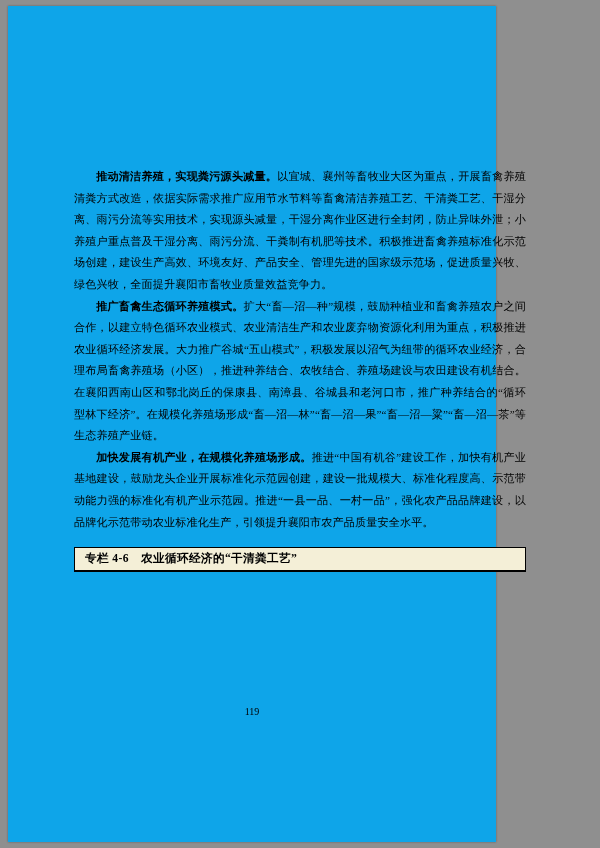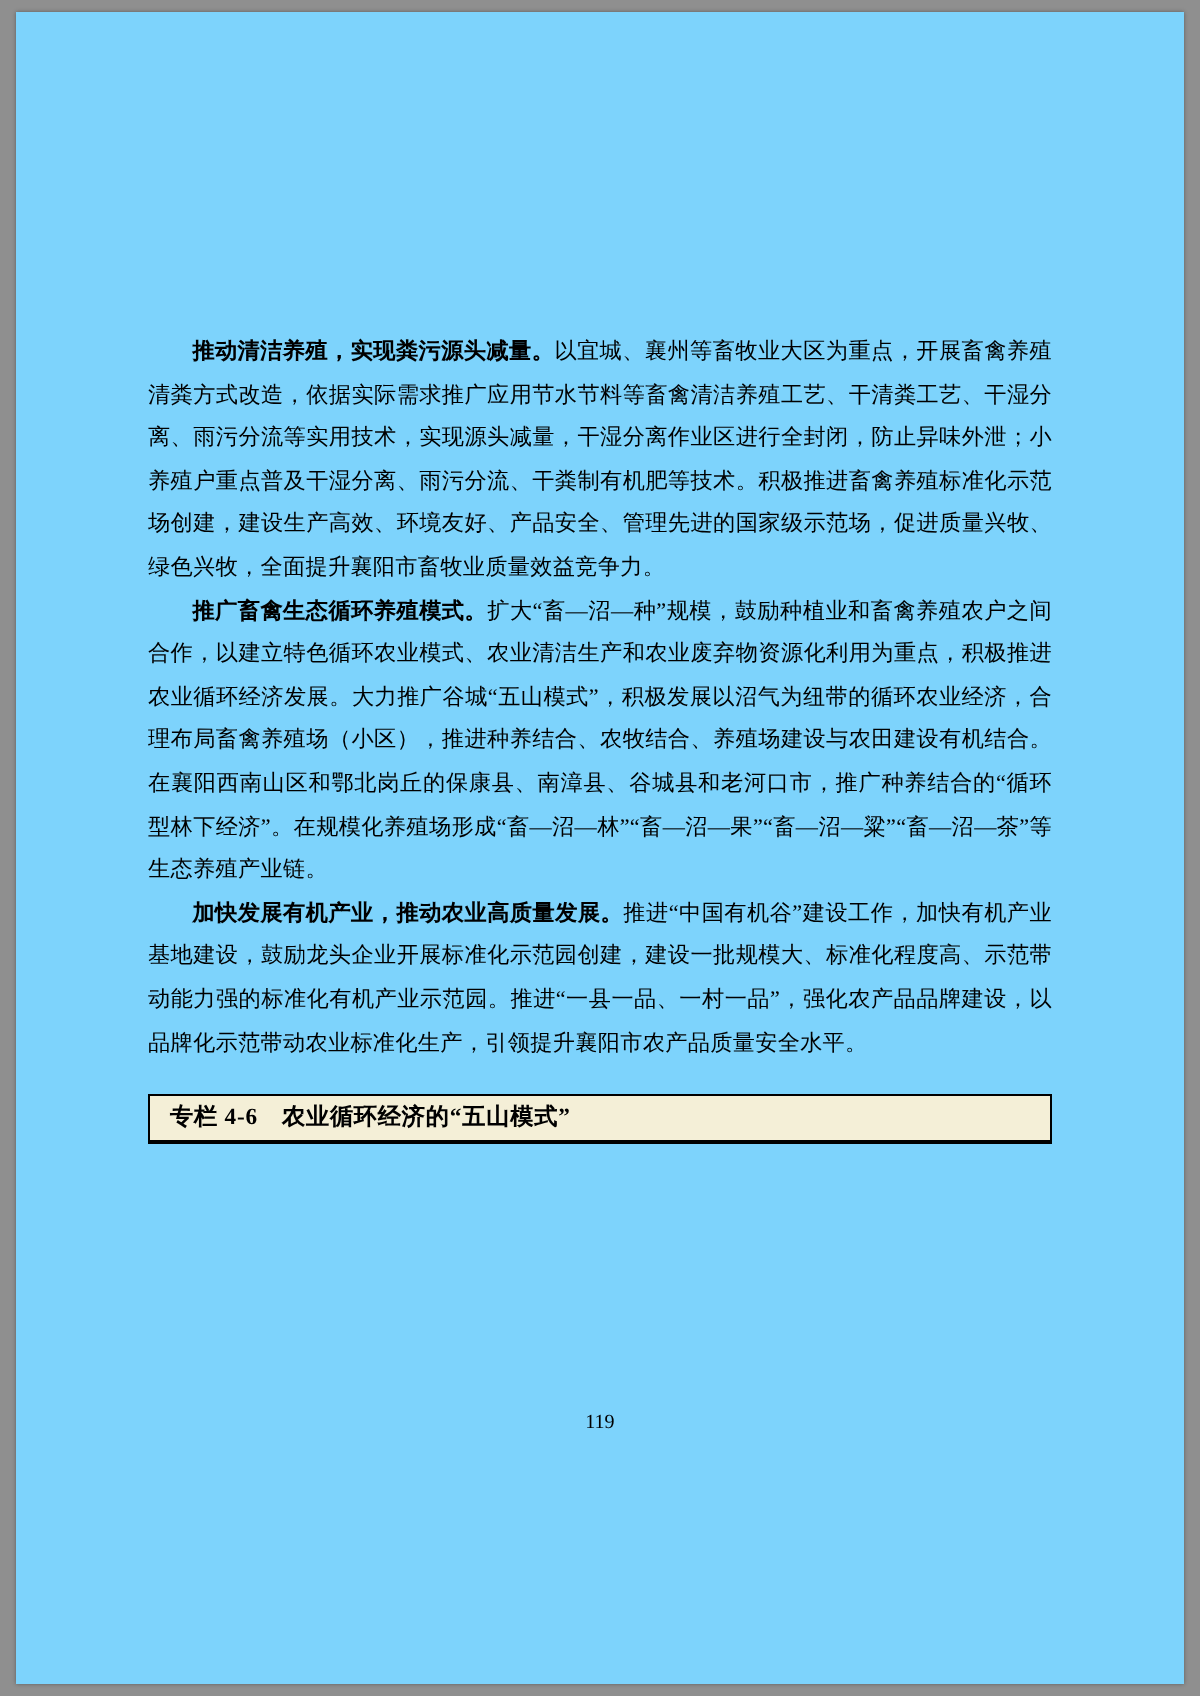--- a/index.html
+++ b/index.html
@@ -10,23 +10,23 @@
     width: 600px;
     height: 848px;
     background: #8f8f8f;
     font-family: "Liberation Serif", "DejaVu Serif", serif;
     overflow: hidden;
   }
   .page {
     position: absolute;
     left: 8px;
     top: 6px;
-    width: 584px;
+    width: 488px;
     height: 836px;
-    background: #7dd3fc;
+    background: #0ea5e9;
     box-shadow: 0 0 2px rgba(0,0,0,0.35);
     box-sizing: border-box;
   }
   .content {
     position: absolute;
     left: 66px;
     top: 160px;
     width: 452px;
   }
   p.para {
@@ -90,22 +90,22 @@
 </head>
 <body>
 
 <div class="page">
   <div class="content">
 
     <p class="para"><span class="lead">推动清洁养殖，实现粪污源头减量。</span><span>以宜城、襄州等畜牧业大区为重点，开展畜禽养殖清粪方式改造，依据实际需求推广应用节水节料等畜禽清洁养殖工艺、干清粪工艺、干湿分离、雨污分流等实用技术，实现源头减量，干湿分离作业区进行全封闭，防止异味外泄；小养殖户重点普及干湿分离、雨污分流、干粪制有机肥等技术。积极推进畜禽养殖标准化示范场创建，建设生产高效、环境友好、产品安全、管理先进的国家级示范场，促进质量兴牧、绿色兴牧，全面提升襄阳市畜牧业质量效益竞争力。</span></p>
 
     <p class="para"><span class="lead">推广畜禽生态循环养殖模式。</span><span>扩大“畜—沼—种”规模，鼓励种植业和畜禽养殖农户之间合作，以建立特色循环农业模式、农业清洁生产和农业废弃物资源化利用为重点，积极推进农业循环经济发展。大力推广谷城“五山模式”，积极发展以沼气为纽带的循环农业经济，合理布局畜禽养殖场（小区），推进种养结合、农牧结合、养殖场建设与农田建设有机结合。在襄阳西南山区和鄂北岗丘的保康县、南漳县、谷城县和老河口市，推广种养结合的“循环型林下经济”。在规模化养殖场形成“畜—沼—林”“畜—沼—果”“畜—沼—粱”“畜—沼—茶”等生态养殖产业链。</span></p>
 
-    <p class="para"><span class="lead">加快发展有机产业，推动农业高质量发展。</span><span>推进“中国有机谷”建设工作，加快有机产业基地建设，鼓励龙头企业开展标准化示范园创建，建设一批规模大、标准化程度高、示范带动能力强的标准化有机产业示范园。推进“一县一品、一村一品”，强化农产品品牌建设，以品牌化示范带动农业标准化生产，引领提升襄阳市农产品质量安全水平。</span></p>
+    <p class="para"><span class="lead">加快发展有机产业，在规模化养殖场形成。</span><span>推进“中国有机谷”建设工作，加快有机产业基地建设，鼓励龙头企业开展标准化示范园创建，建设一批规模大、标准化程度高、示范带动能力强的标准化有机产业示范园。推进“一县一品、一村一品”，强化农产品品牌建设，以品牌化示范带动农业标准化生产，引领提升襄阳市农产品质量安全水平。</span></p>
 
     <div class="box">
-      <div class="box-title"><span class="num">专栏 4-6</span><span>农业循环经济的“五山模式”</span></div>
+      <div class="box-title"><span class="num">专栏 4-6</span><span>农业循环经济的“干清粪工艺”</span></div>
     </div>
 
   </div>
 
   <div class="folio">119</div>
 </div>
 
 </body></html>

